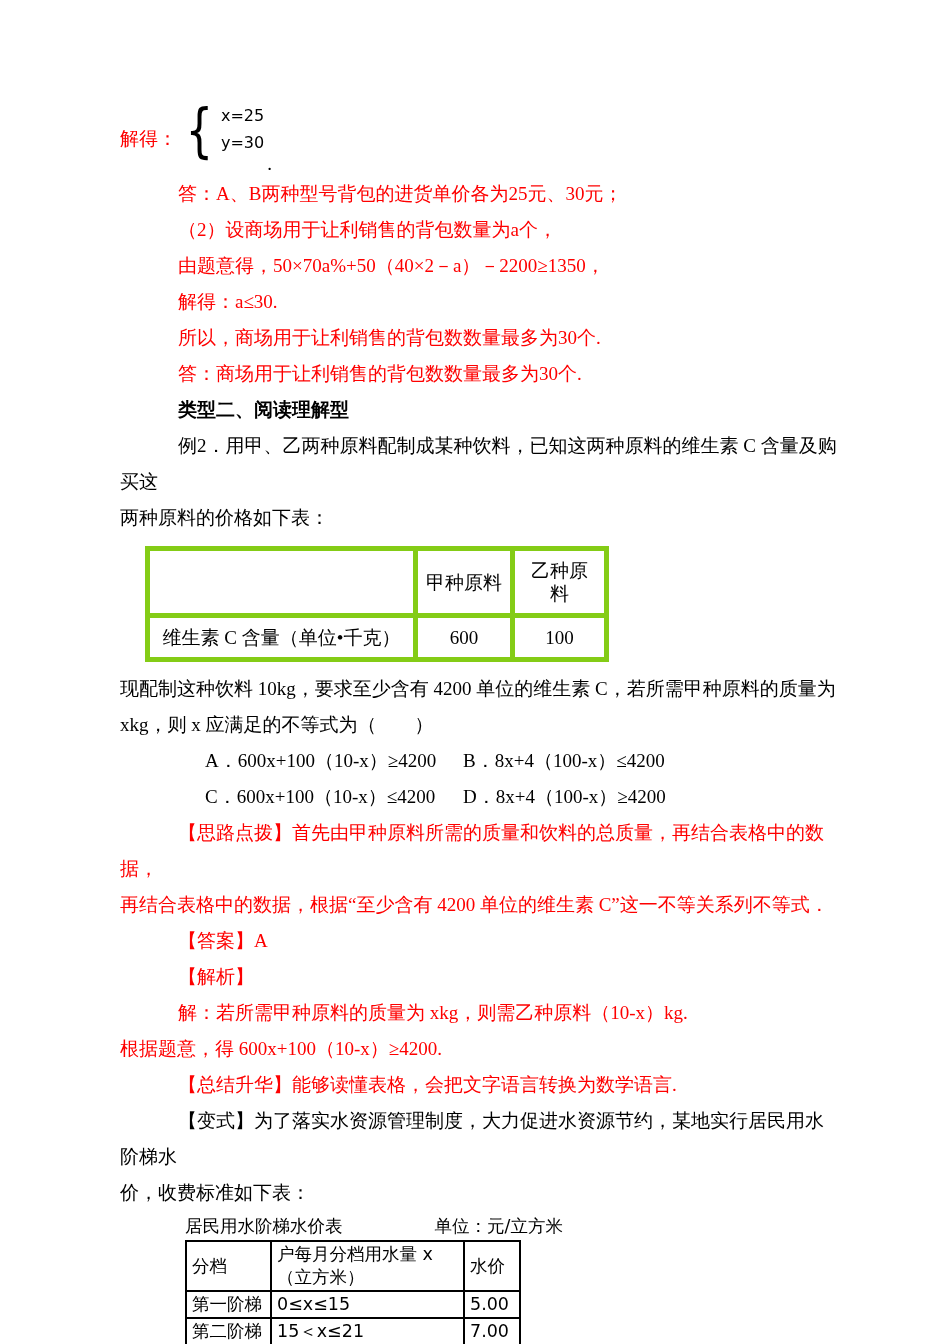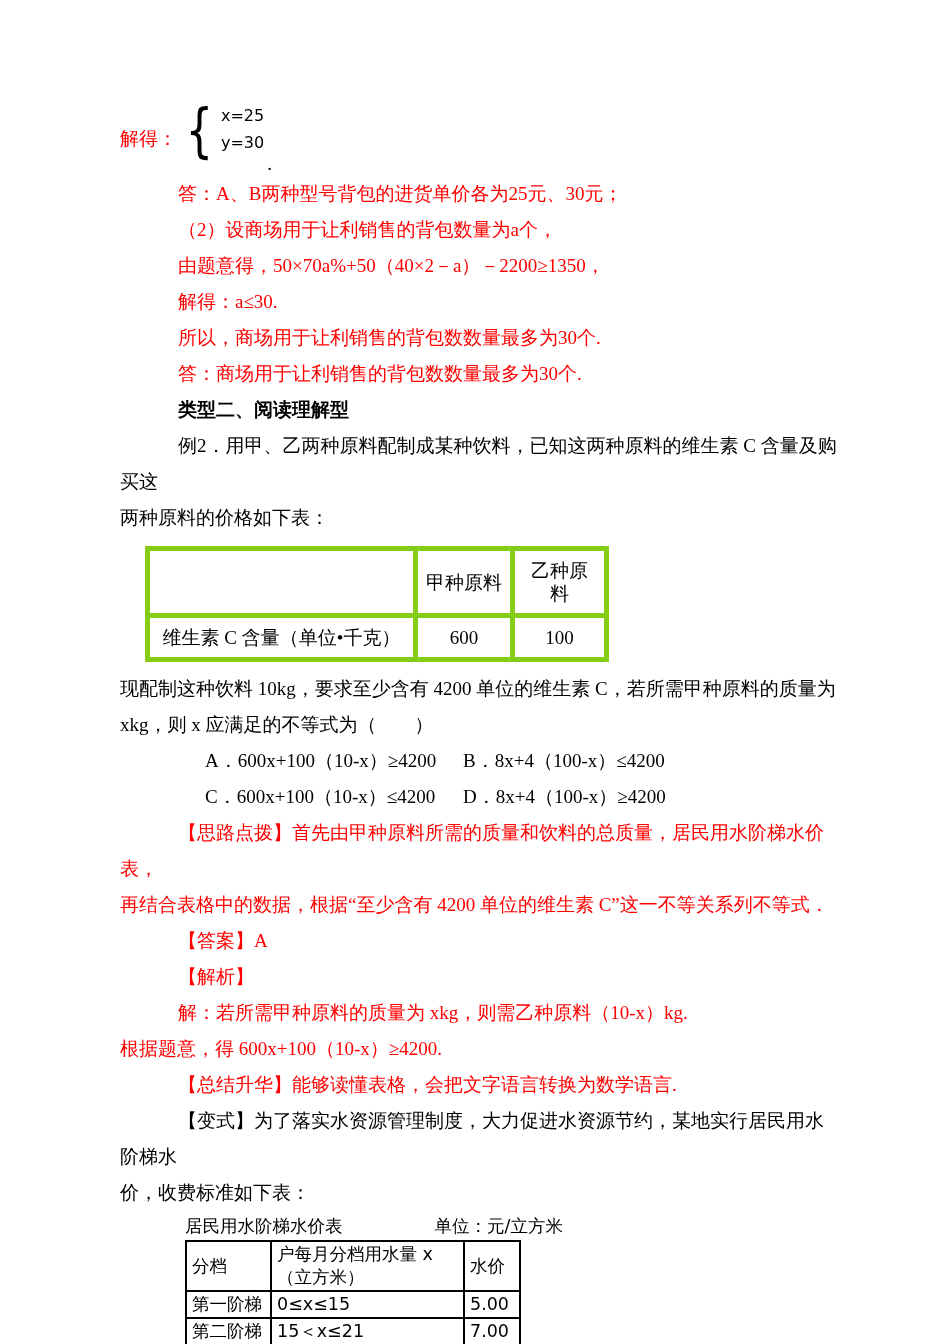--- a/index.html
+++ b/index.html
@@ -111,21 +111,21 @@
 
   <div class="opt-row">
     <span class="opt-first">A．600x+100（10-x）≥4200</span>
     <span>B．8x+4（100-x）≤4200</span>
   </div>
   <div class="opt-row">
     <span class="opt-first">C．600x+100（10-x）≤4200</span>
     <span>D．8x+4（100-x）≥4200</span>
   </div>
 
-  <p class="red ind">【思路点拨】首先由甲种原料所需的质量和饮料的总质量，居民用水阶梯水价表，</p>
+  <p class="red ind">【思路点拨】首先由甲种原料所需的质量和饮料的总质量，再结合表格中的数据，</p>
   <p class="red">再结合表格中的数据，根据“至少含有 4200 单位的维生素 C”这一不等关系列不等式．</p>
   <p class="red ind">【答案】A</p>
   <p class="red ind">【解析】</p>
   <p class="red ind">解：若所需甲种原料的质量为 xkg，则需乙种原料（10-x）kg.</p>
   <p class="red">根据题意，得 600x+100（10-x）≥4200.</p>
   <p class="red ind">【总结升华】能够读懂表格，会把文字语言转换为数学语言.</p>
 
   <p class="ind">【变式】为了落实水资源管理制度，大力促进水资源节约，某地实行居民用水阶梯水</p>
   <p>价，收费标准如下表：</p>
 

